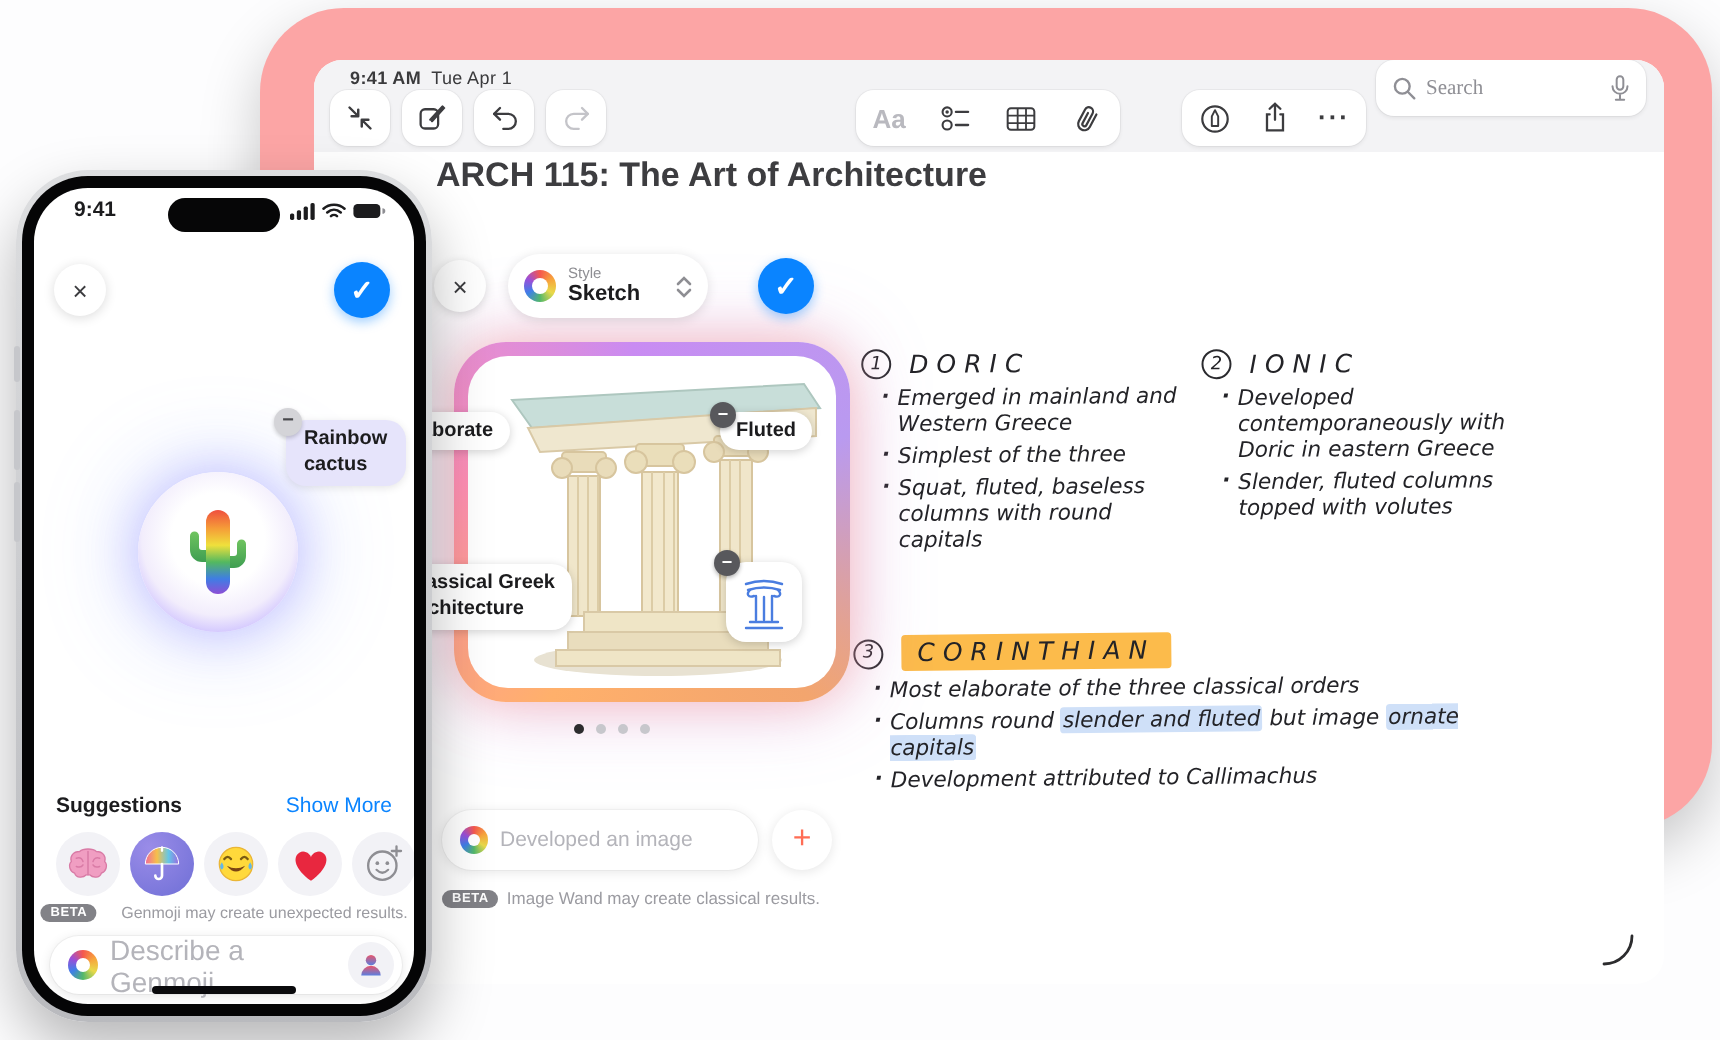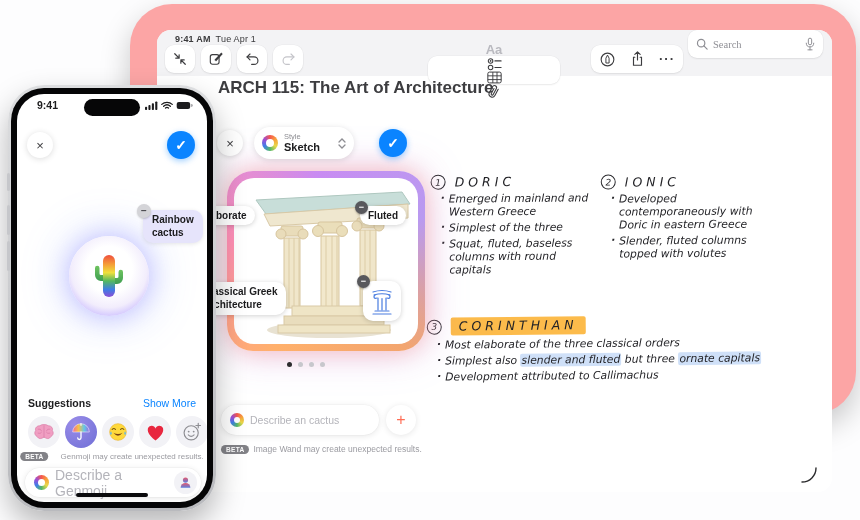--- a/index.html
+++ b/index.html
@@ -178,21 +178,21 @@
             <path d="M2.5 5.5 H11 a4.5 4.5 0 0 1 0 9 H8" stroke="#3c3c3f" stroke-width="1.4" fill="none" stroke-linecap="round"></path>
           </svg>
       </div>
       <div class="tile icon-btn" style="left:116px; top:15px;">
         <svg width="15" height="14" viewBox="0 0 18 16">
             <path d="M12 2 L15.5 5.5 L12 9" stroke="#c4c4c9" stroke-width="1.4" fill="none" stroke-linecap="round" stroke-linejoin="round"></path>
             <path d="M15.5 5.5 H7 a4.5 4.5 0 0 0 0 9 H10" stroke="#c4c4c9" stroke-width="1.4" fill="none" stroke-linecap="round"></path>
           </svg>
       </div>
 
-      <div class="tile pill-group" style="left:271px; top:26px; width:132px;flex-direction:column;">
+      <div class="tile pill-group" style="left:271px; top:15px; width:132px;">
         <div class="icon-btn" style="width:33px;">
             <span class="aa">Aa</span>
           </div>
         <div class="icon-btn" style="width:33px;">
           <svg width="15" height="14" viewBox="0 0 17 16">
               <circle cx="4" cy="4.5" r="2.6" fill="none" stroke="#3c3c3f" stroke-width="1.2"></circle>
               <circle cx="4" cy="4.5" r="1" fill="#3c3c3f"></circle>
               <line x1="9" y1="4.5" x2="16" y2="4.5" stroke="#3c3c3f" stroke-width="1.3" stroke-linecap="round"></line>
               <circle cx="4" cy="12" r="2.6" fill="none" stroke="#3c3c3f" stroke-width="1.2"></circle>
               <line x1="9" y1="12" x2="16" y2="12" stroke="#3c3c3f" stroke-width="1.3" stroke-linecap="round"></line>
@@ -270,21 +270,21 @@
         </div>
       </div>
 
       <div class="hw hw-sec" style="left:270px; top:286px; width:340px; transform:rotate(-.6deg);">
         <div class="sec-head">
             <span class="circ-num">3</span>
             <span class="sec-title hl-orange">CORINTHIAN</span>
           </div>
         <div class="hw-bullets">
           <div class="b">Most elaborate of the three classical orders</div>
-          <div class="b"><span>Simplest also </span><span class="hl-blue">slender and fluted</span><span> but three </span><span class="hl-blue">ornate capitals</span></div>
+          <div class="b"><span>Columns round </span><span class="hl-blue">slender and fluted</span><span> but image </span><span class="hl-blue">ornate capitals</span></div>
           <div class="b">Development attributed to Callimachus</div>
         </div>
       </div>
 
       <div class="wand-close">
           <span>×</span>
         </div>
 
       <div class="style-pill">
         <span class="ai-ring"></span>
@@ -365,29 +365,29 @@
 
       <div class="page-dots">
         <span class="pdot active"></span>
         <span class="pdot"></span>
         <span class="pdot"></span>
         <span class="pdot"></span>
       </div>
 
       <div class="wand-input">
         <span class="ai-ring" style="width:14px;height:14px;"></span>
-        <span class="ph-text">Describe an cactus</span>
+        <span class="ph-text">Developed an image</span>
       </div>
       <div class="plus-btn">
           <span>+</span>
         </div>
 
       <div class="beta-line ipad-beta">
         <span class="beta-badge">BETA</span>
-        <span class="beta-txt">Image Wand may create unexpected results.</span>
+        <span class="beta-txt">Image Wand may create classical results.</span>
       </div>
 
       <svg class="corner-arc" width="18" height="18" viewBox="0 0 18 18">
         <path d="M2 16 A14 14 0 0 0 16 2" stroke="#2c2c2e" stroke-width="1.4" fill="none" stroke-linecap="round"></path>
       </svg>
     </div>
   </div>
 
   <div class="iphone">
     <span class="side-btn" style="top:88px; height:18px;"></span>

